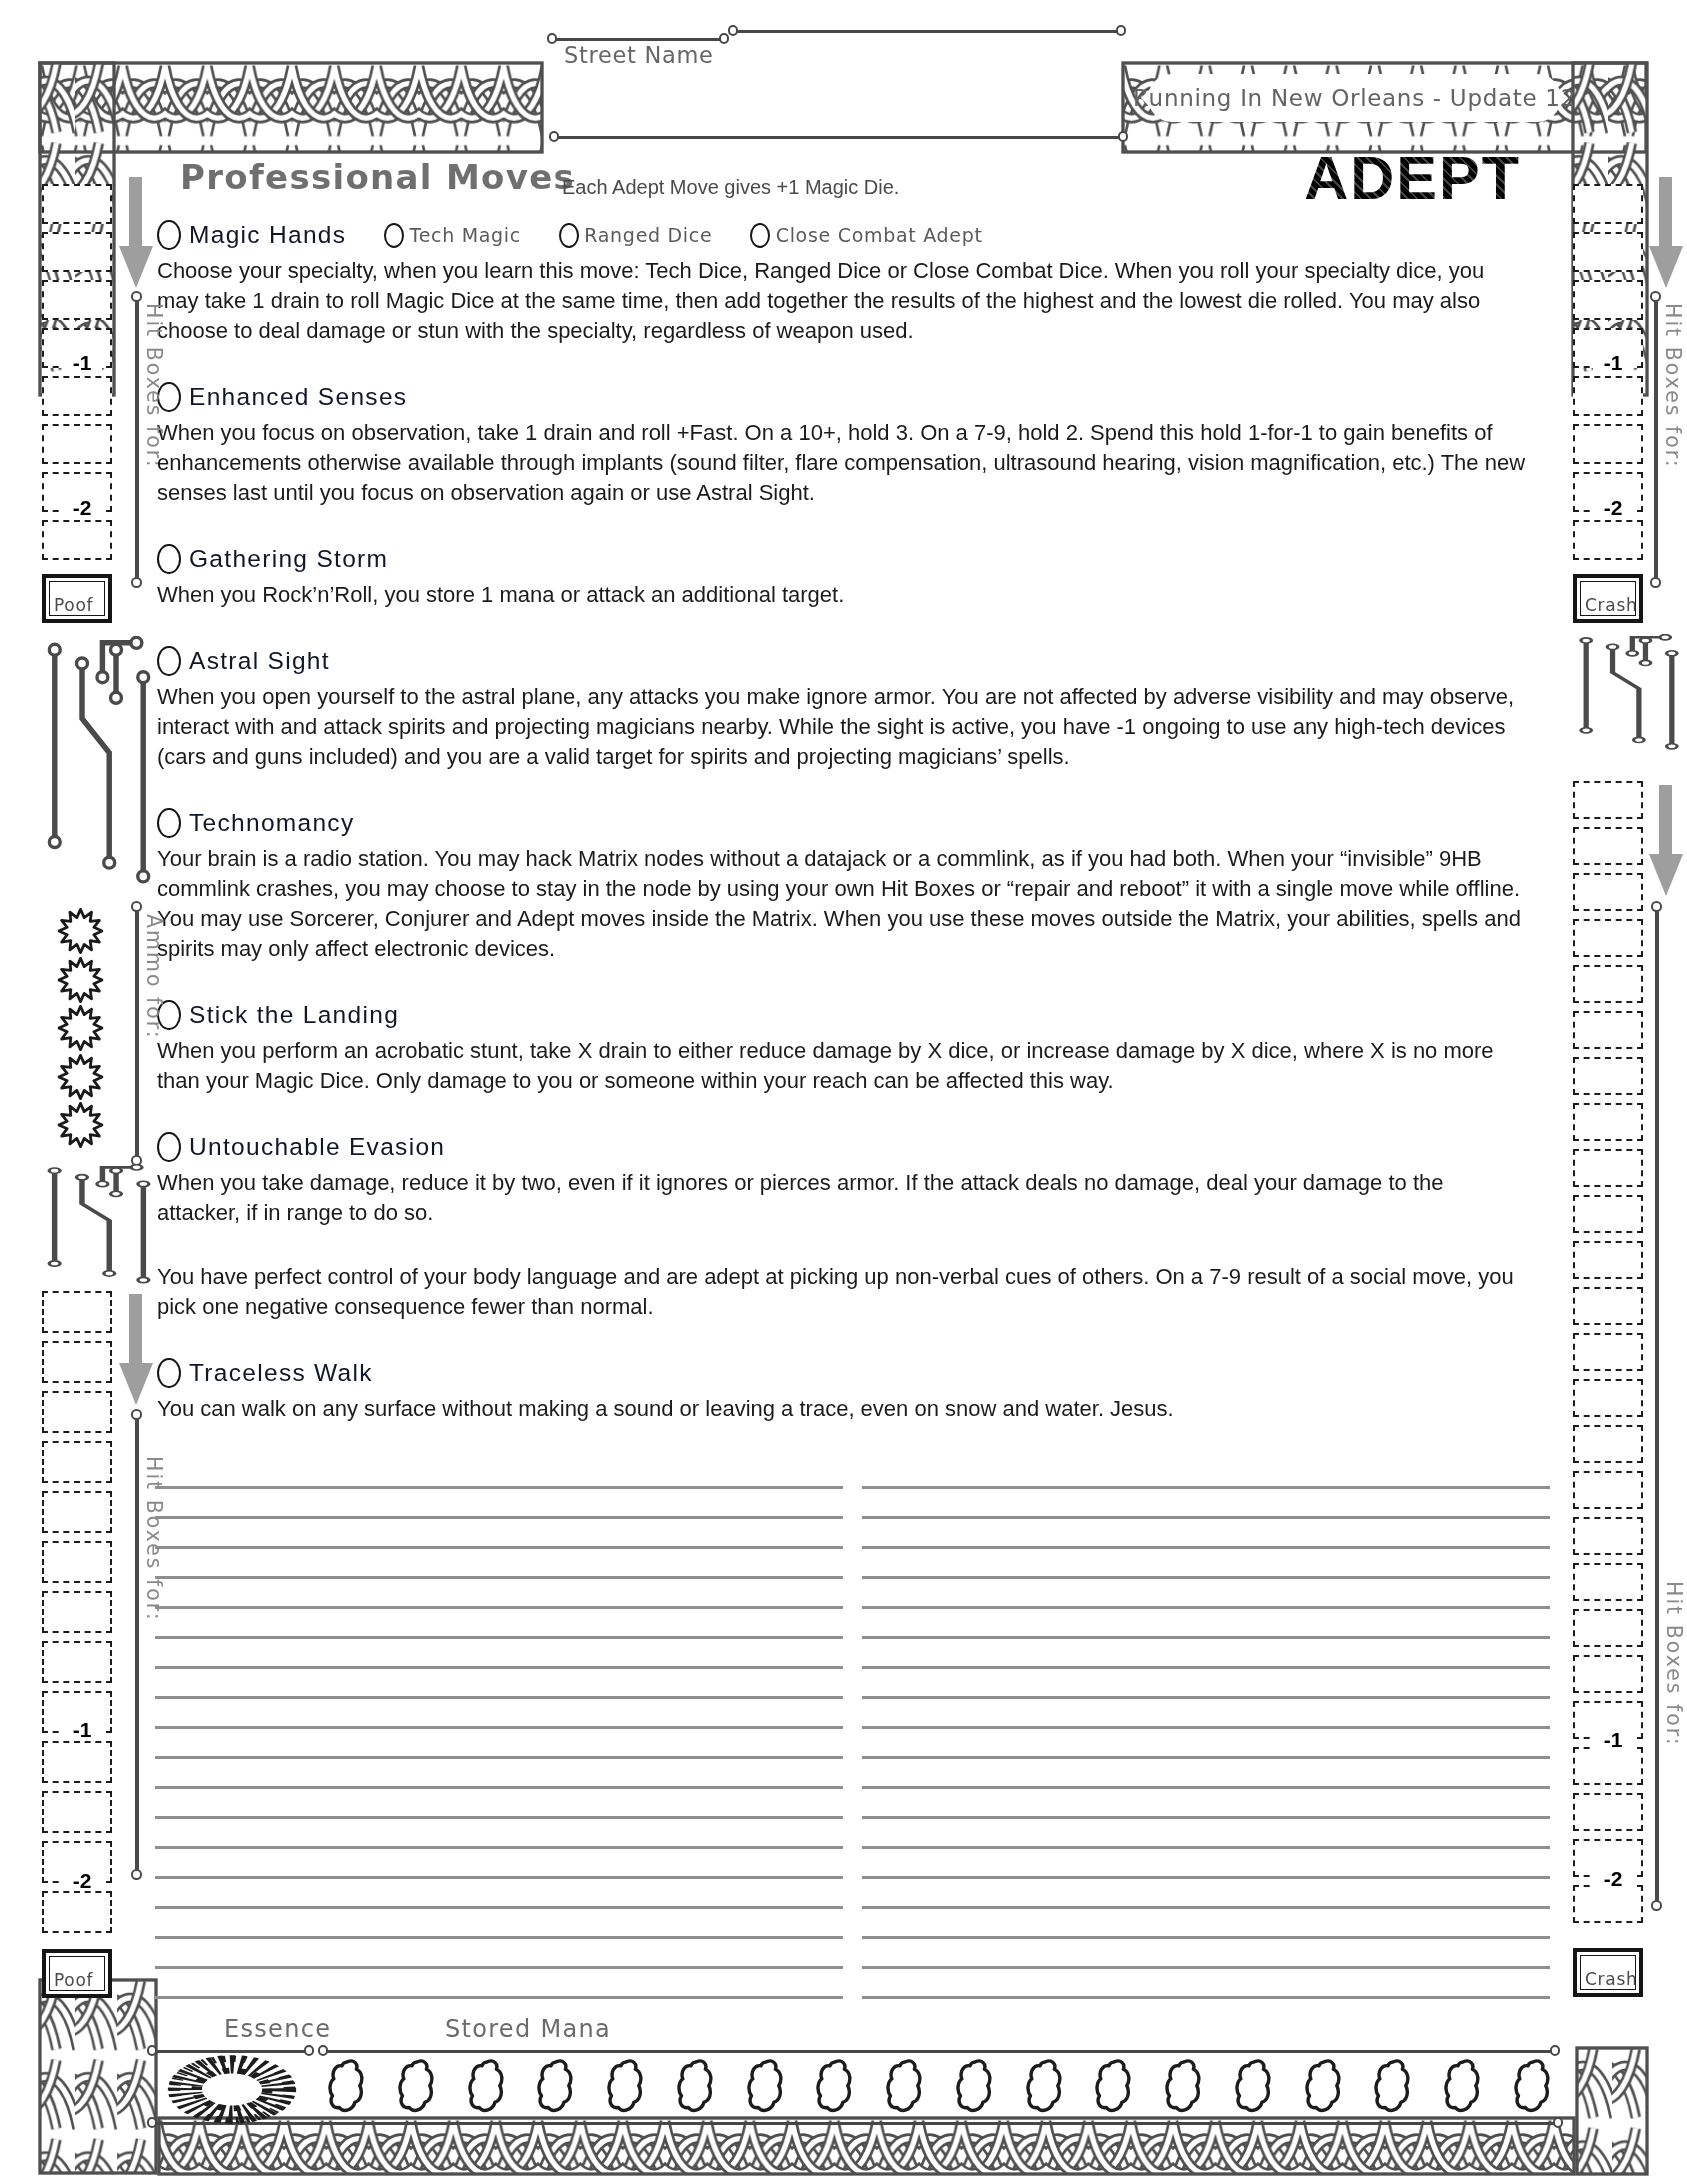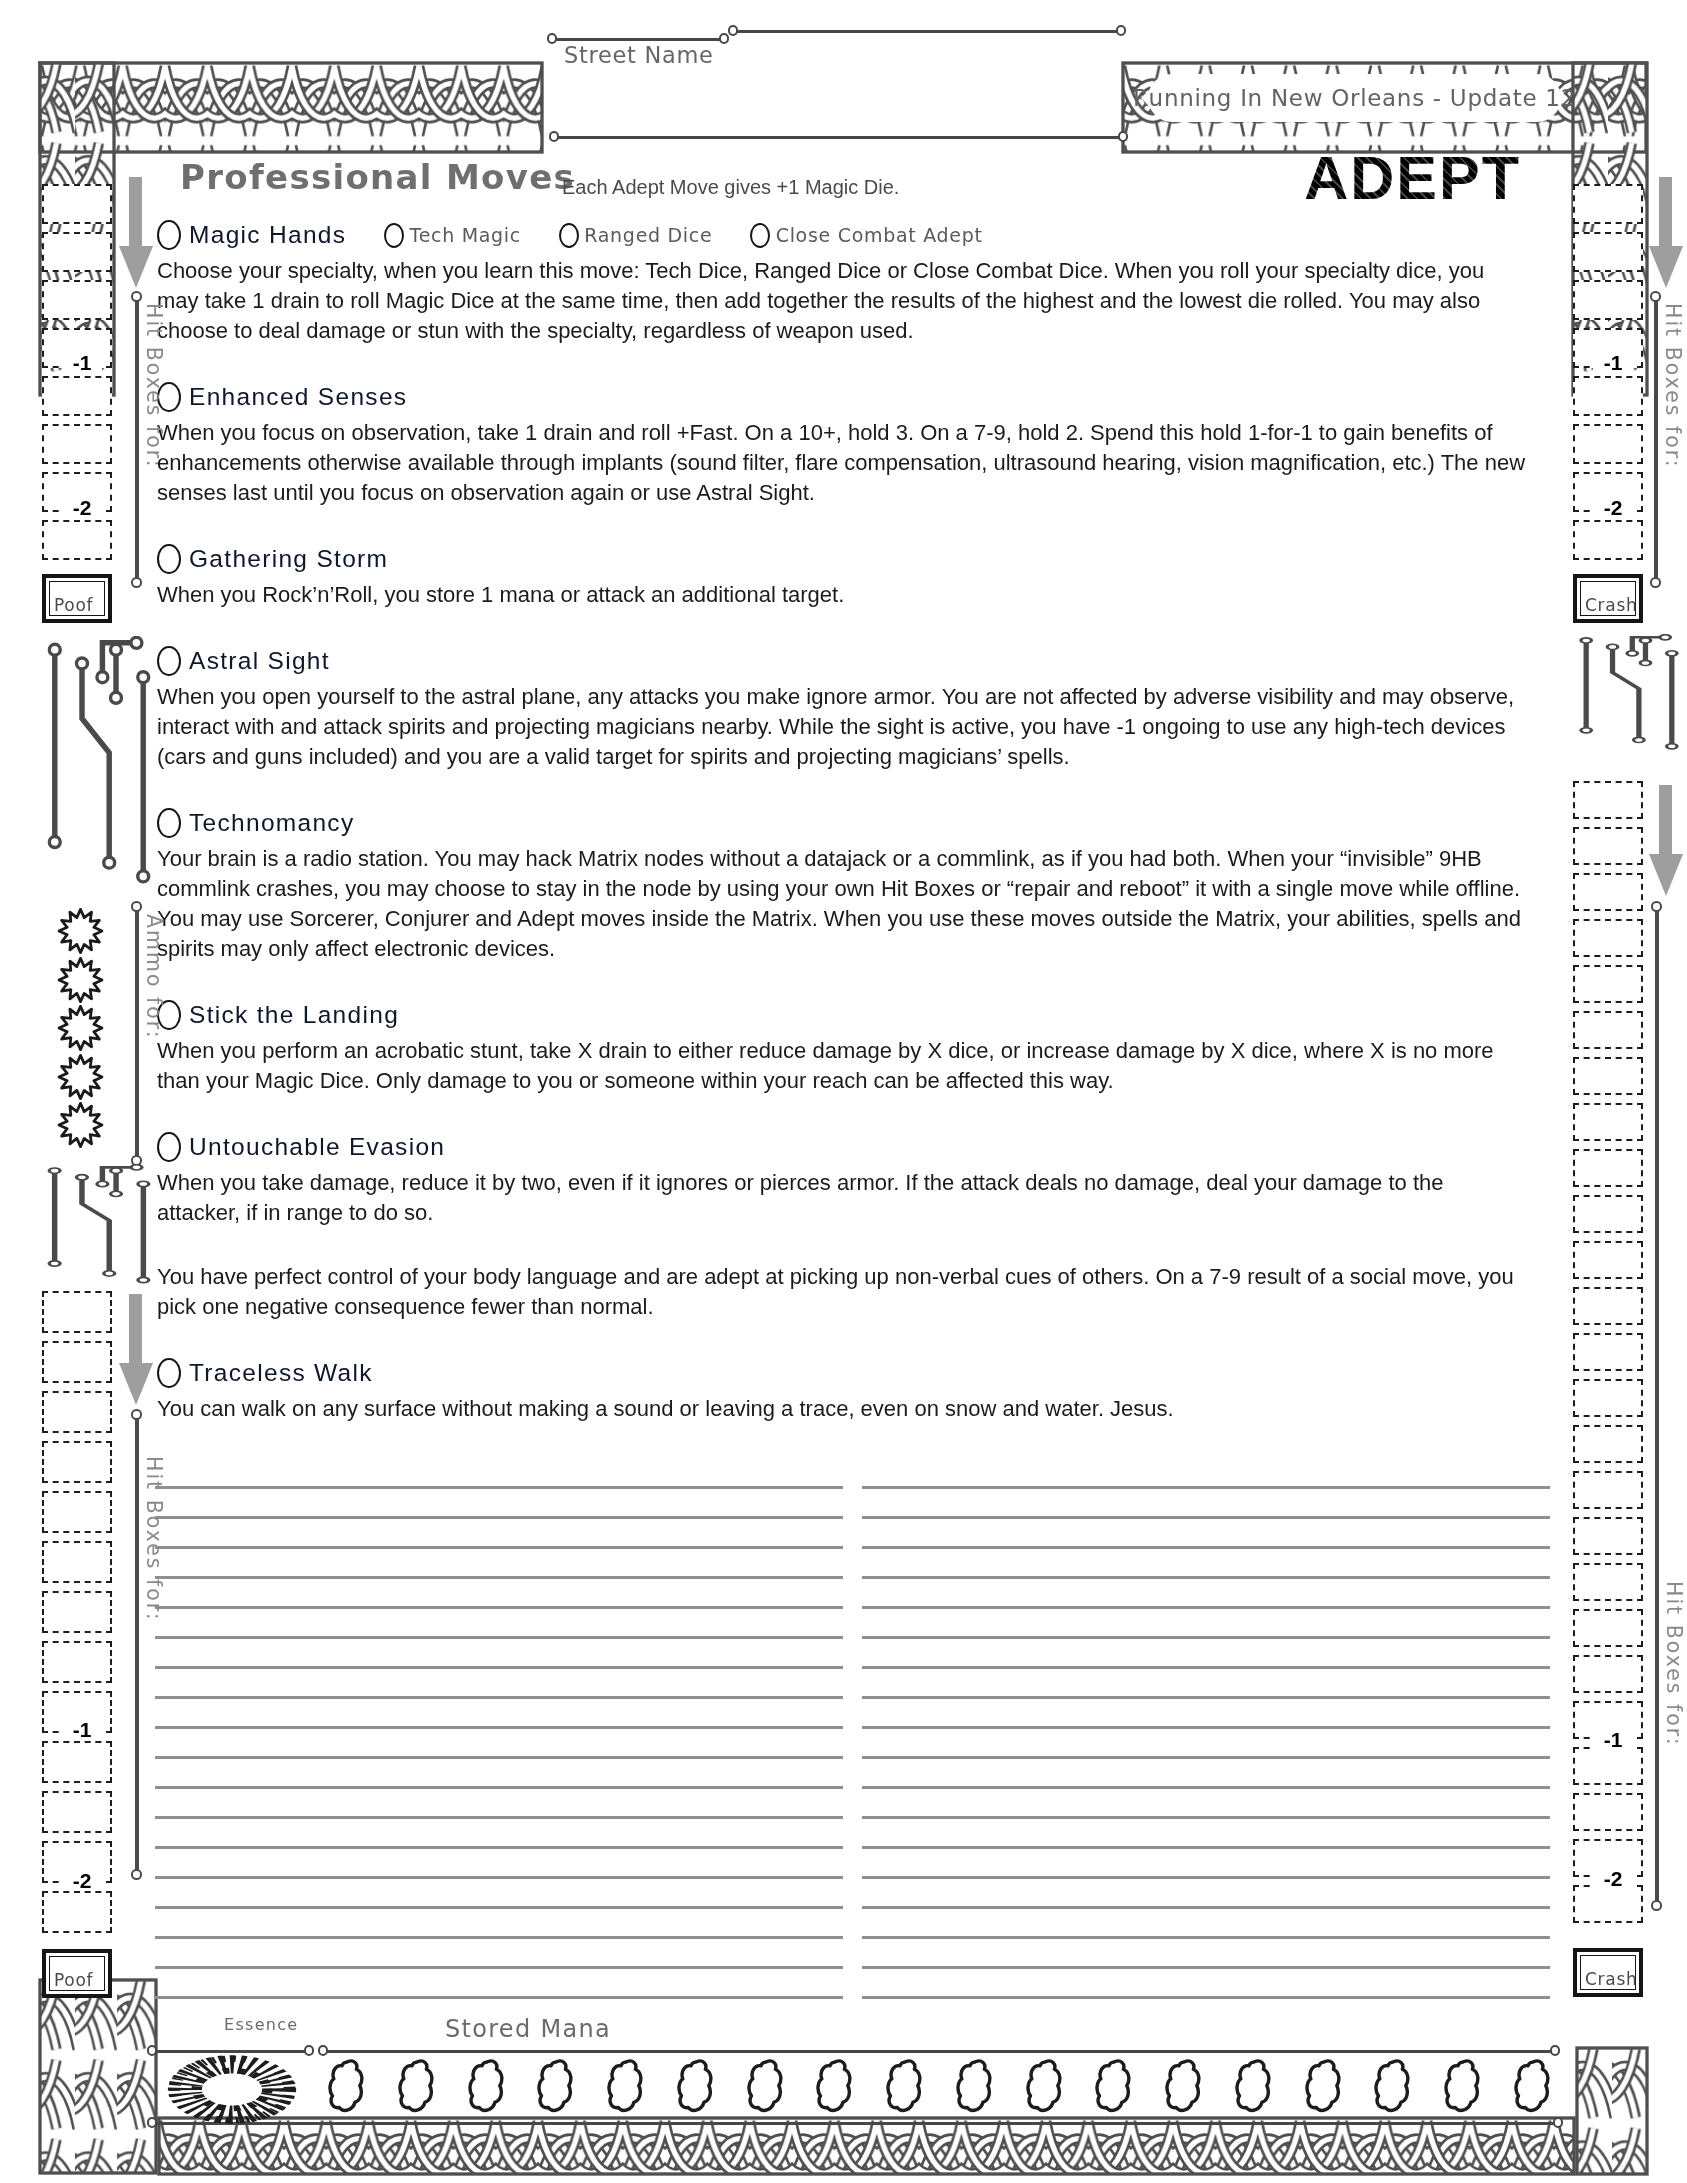--- a/index.html
+++ b/index.html
@@ -79,21 +79,21 @@
 
   
   .ammo-stack{position:absolute;left:41px;top:908px;width:83px;display:flex;flex-direction:column;gap:2.6px;}
   .ammo-stack svg{width:79px;height:46px;}
 
   
   .circuit{position:absolute;}
 
   
   .ess-label{position:absolute;left:224px;top:2015px;font-family:"DejaVu Sans",sans-serif;
-    font-size:16px;color:#6b6b6b;letter-spacing:1.3px;}
+    font-size:24px;color:#6b6b6b;letter-spacing:1.3px;}
   .mana-label{position:absolute;left:445px;top:2015px;font-family:"DejaVu Sans",sans-serif;
     font-size:24px;color:#6b6b6b;letter-spacing:1.3px;}
   .splat{position:absolute;left:160px;top:2051px;width:144px;height:77px;}
   .mana-row{position:absolute;left:327px;top:2055px;width:1227px;height:64px;
     display:flex;justify-content:space-between;align-items:center;}
   .mana-row svg{width:41px;height:58px;flex:none;}
 </style>
 </head>
 <body>
 

